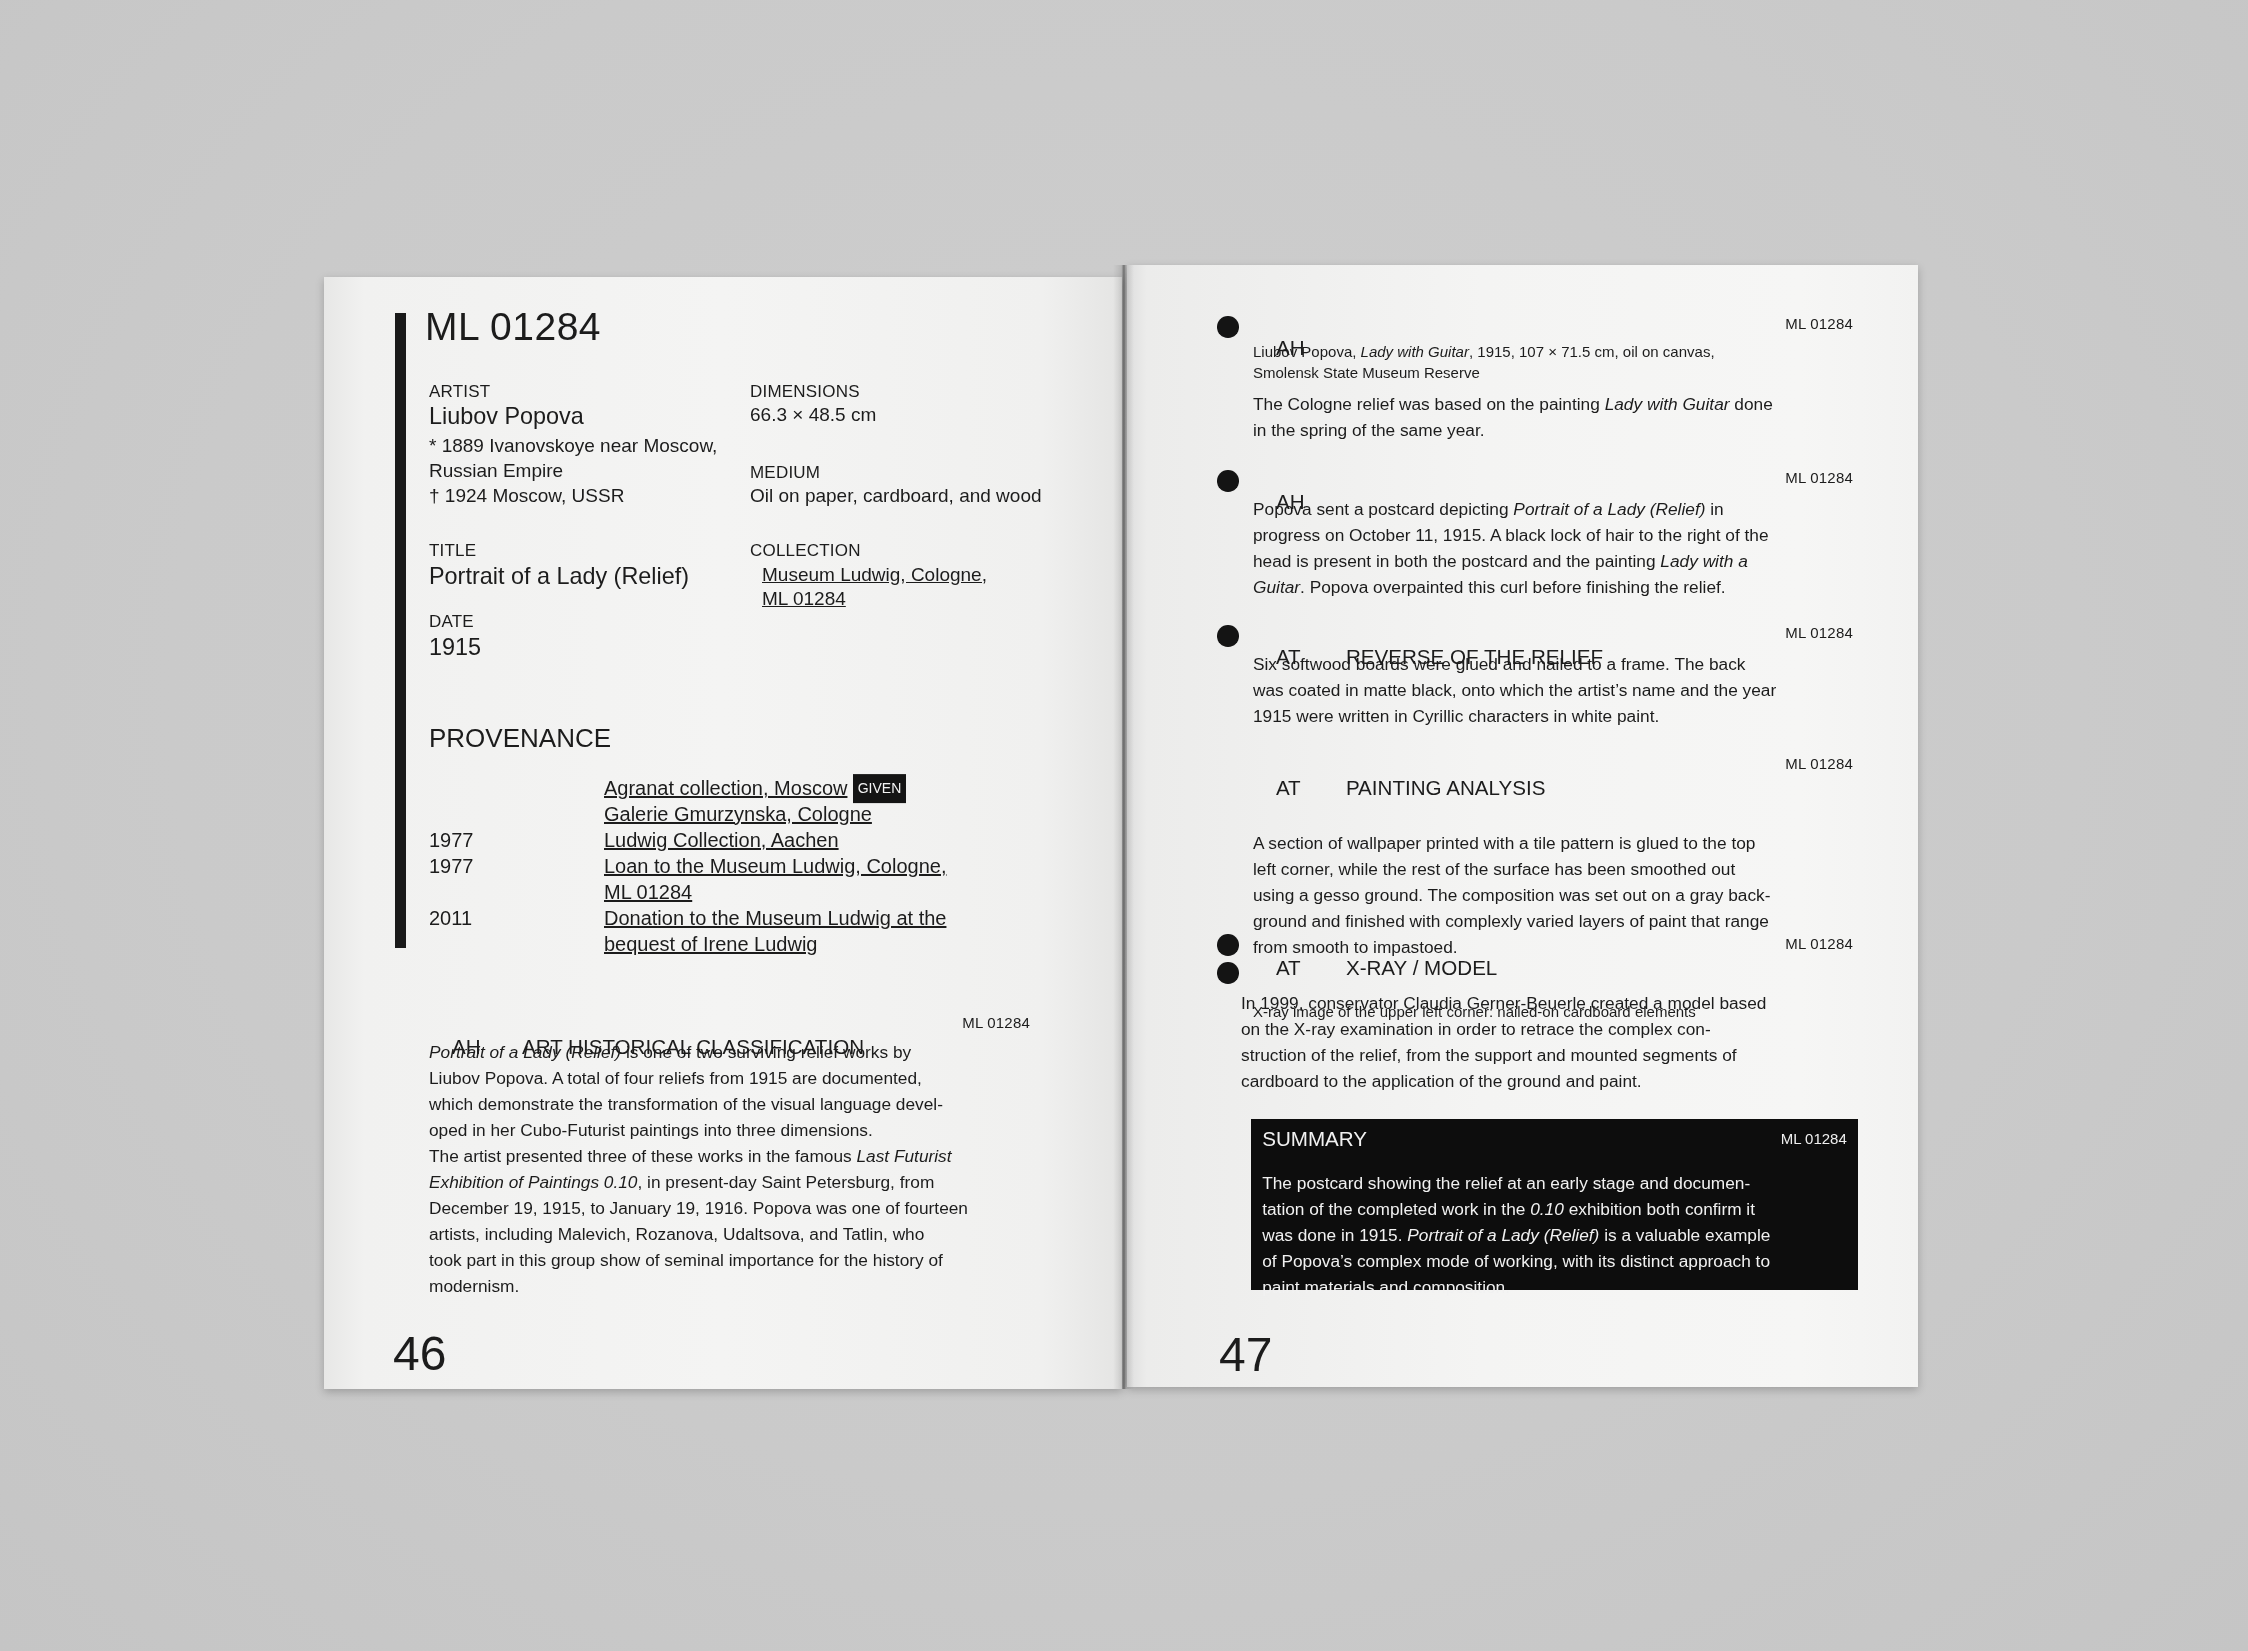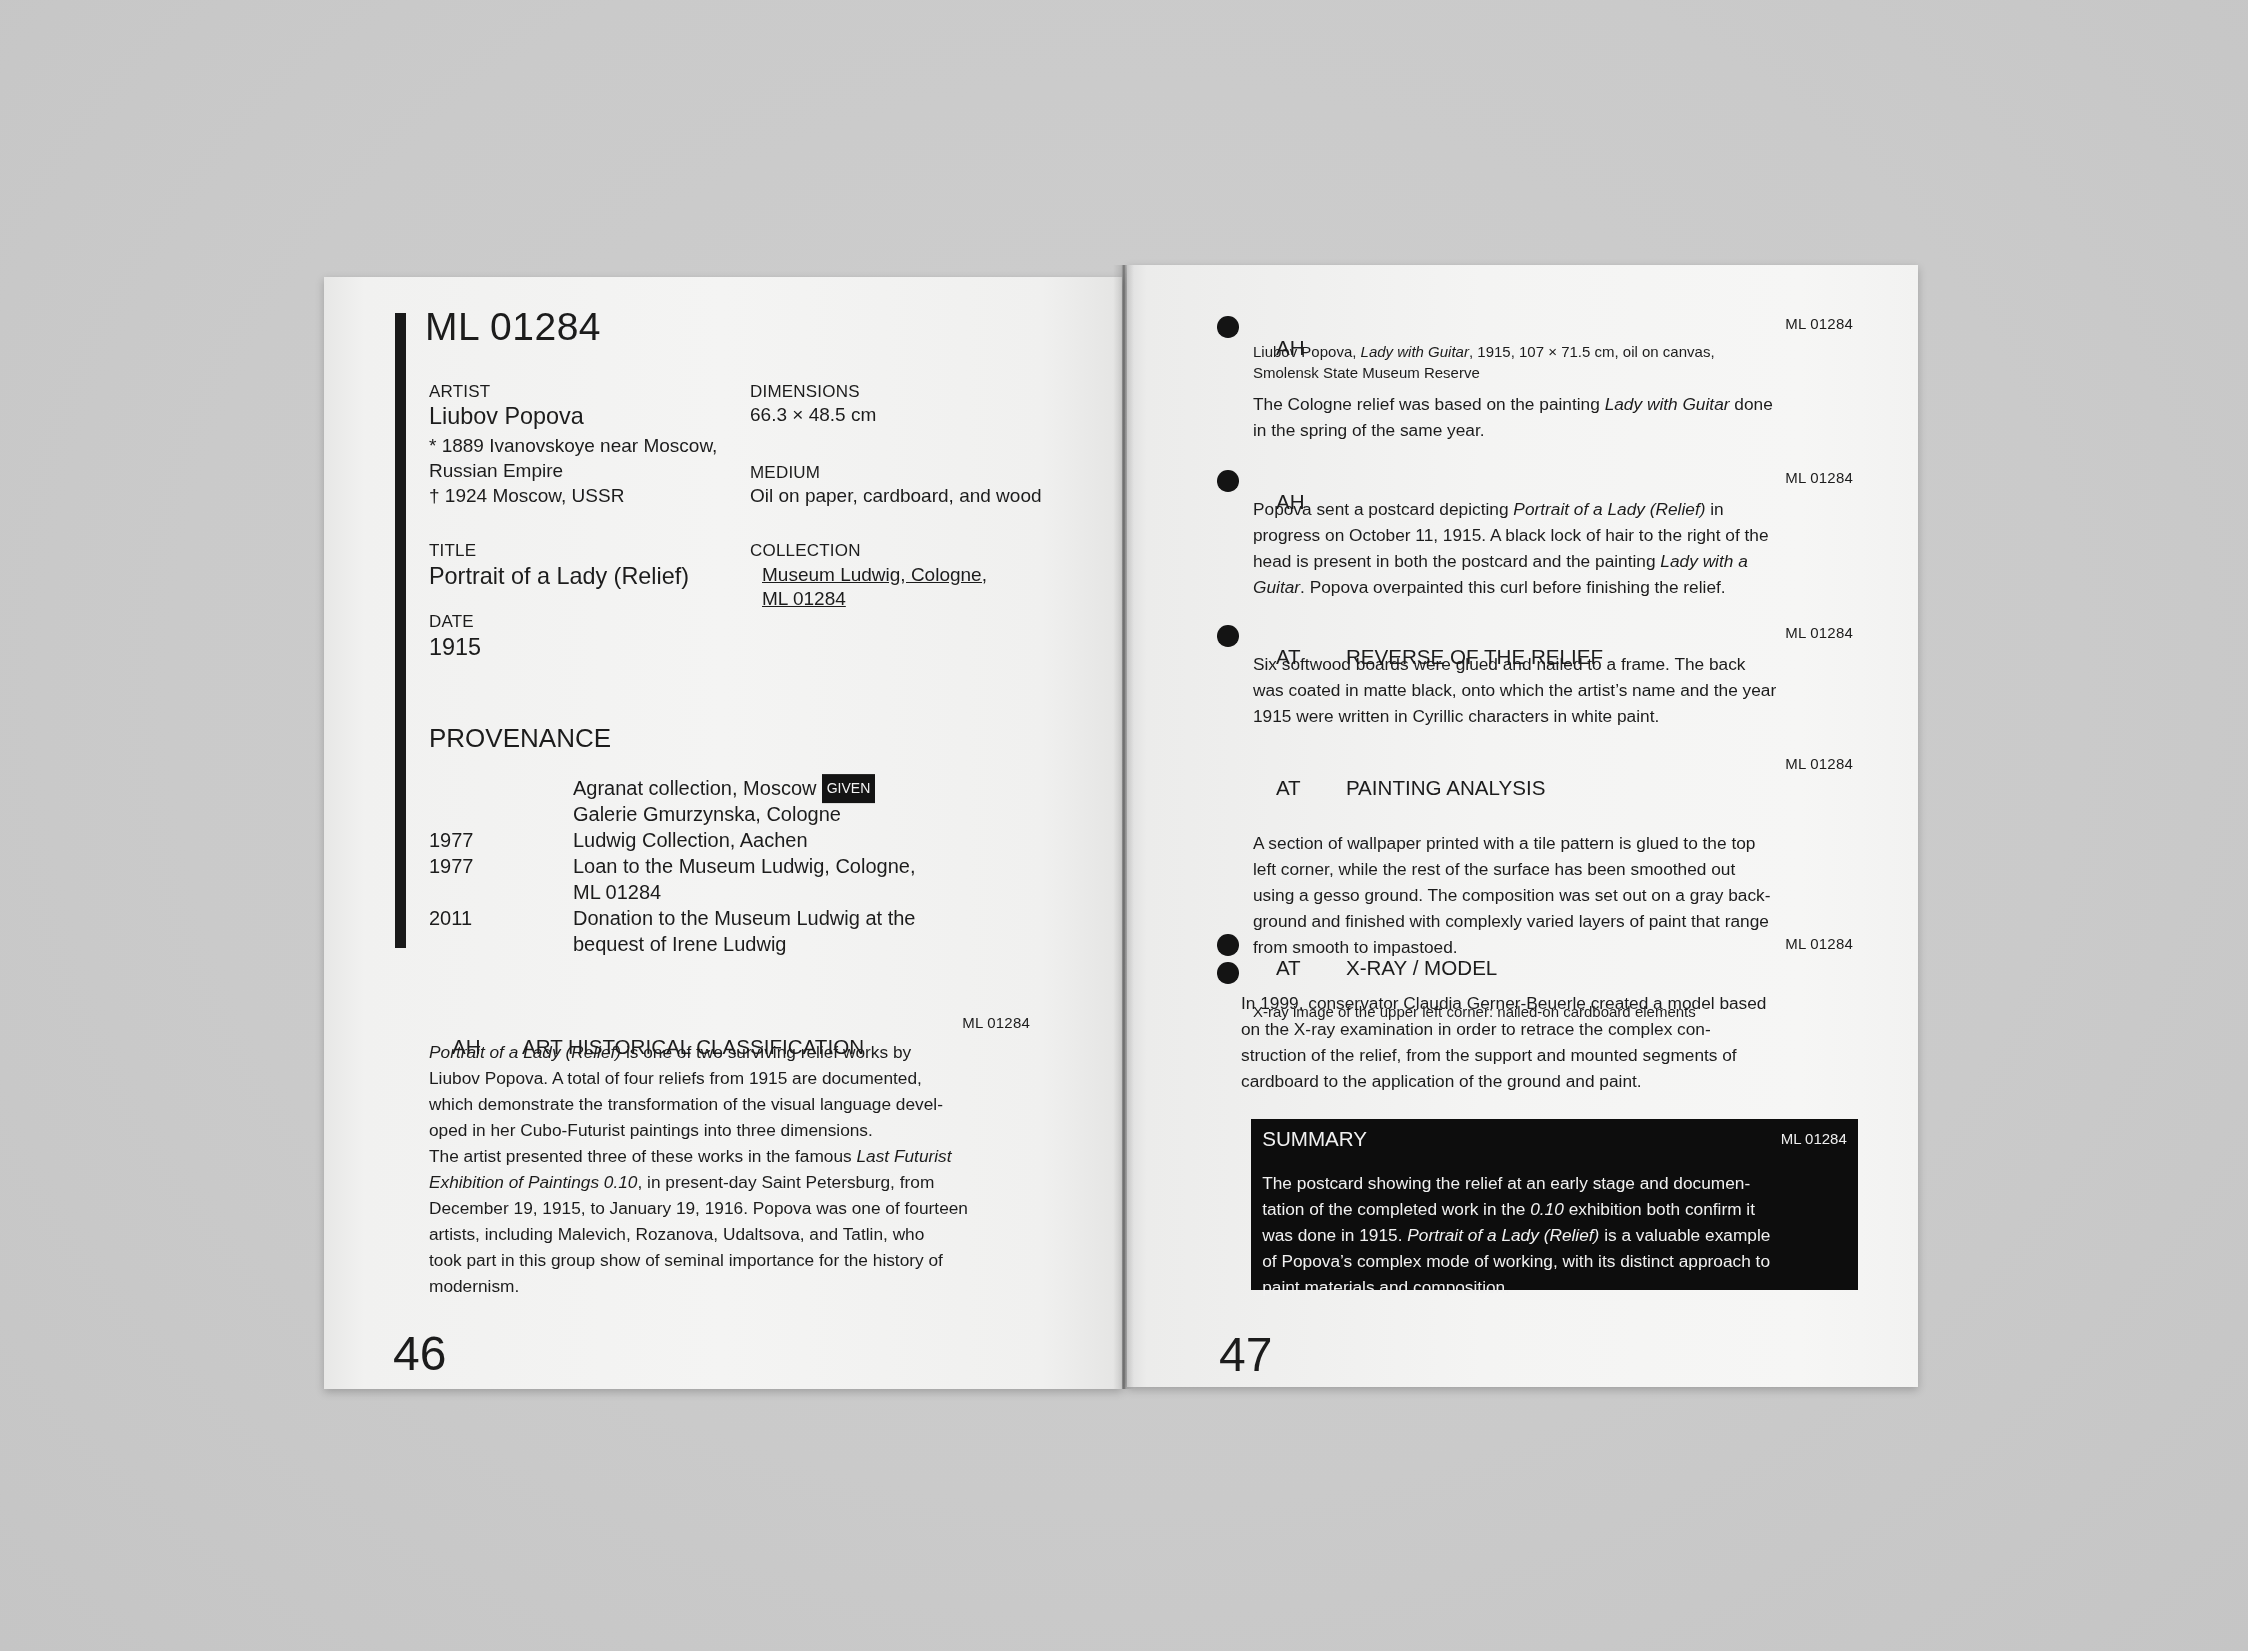--- a/index.html
+++ b/index.html
@@ -28,21 +28,21 @@
   .abs{position:absolute;}
   .label{font-size:17px;letter-spacing:0.2px;}
   .value{font-size:19px;line-height:24px;white-space:pre;}
   .big-value{font-size:23.4px;}
   .catalog-title{font-size:39px;letter-spacing:0.5px;}
   .bar{background:#191919;}
   .prov-label{font-size:26px;}
   .prov-rows{font-size:20px;line-height:26px;}
   .prov-line{position:relative;height:26px;white-space:pre;}
   .prov-year{position:absolute;left:0;top:0;}
-  .prov-text{position:absolute;left:144px;top:0;}
+  .prov-text{position:absolute;left:175px;top:0;text-decoration:underline;}
   .tag{display:inline-block;background:#141414;color:#f4f4f4;font-size:14px;
     padding:0.9px 4.7px 1.9px 4.7px;margin-left:5.6px;transform:translateY(-1.9px);}
   .sec-head{font-size:20.6px;white-space:pre;}
   .sec-code{display:inline-block;width:70px;}
   .ref{position:absolute;right:0;top:2.8px;font-size:15px;letter-spacing:0.2px;}
   .rich{white-space:pre;}
   .body-text{font-size:17.3px;line-height:26px;}
   .caption{font-size:15px;line-height:20.6px;}
   .it{font-style:italic;}
   .dot{position:absolute;width:21.5px;height:21.5px;border-radius:50%;background:#141414;}

